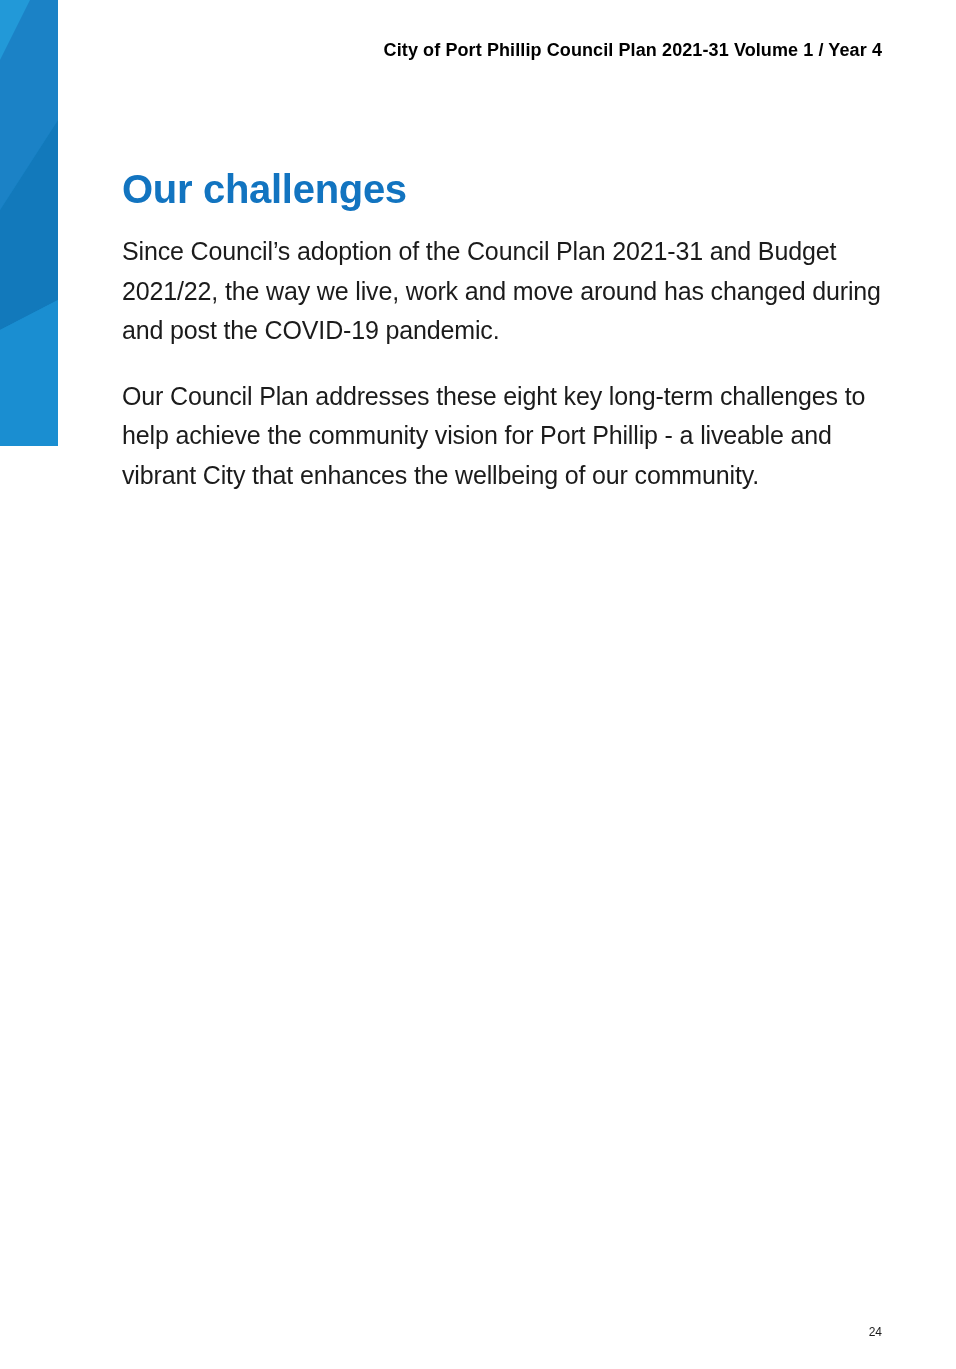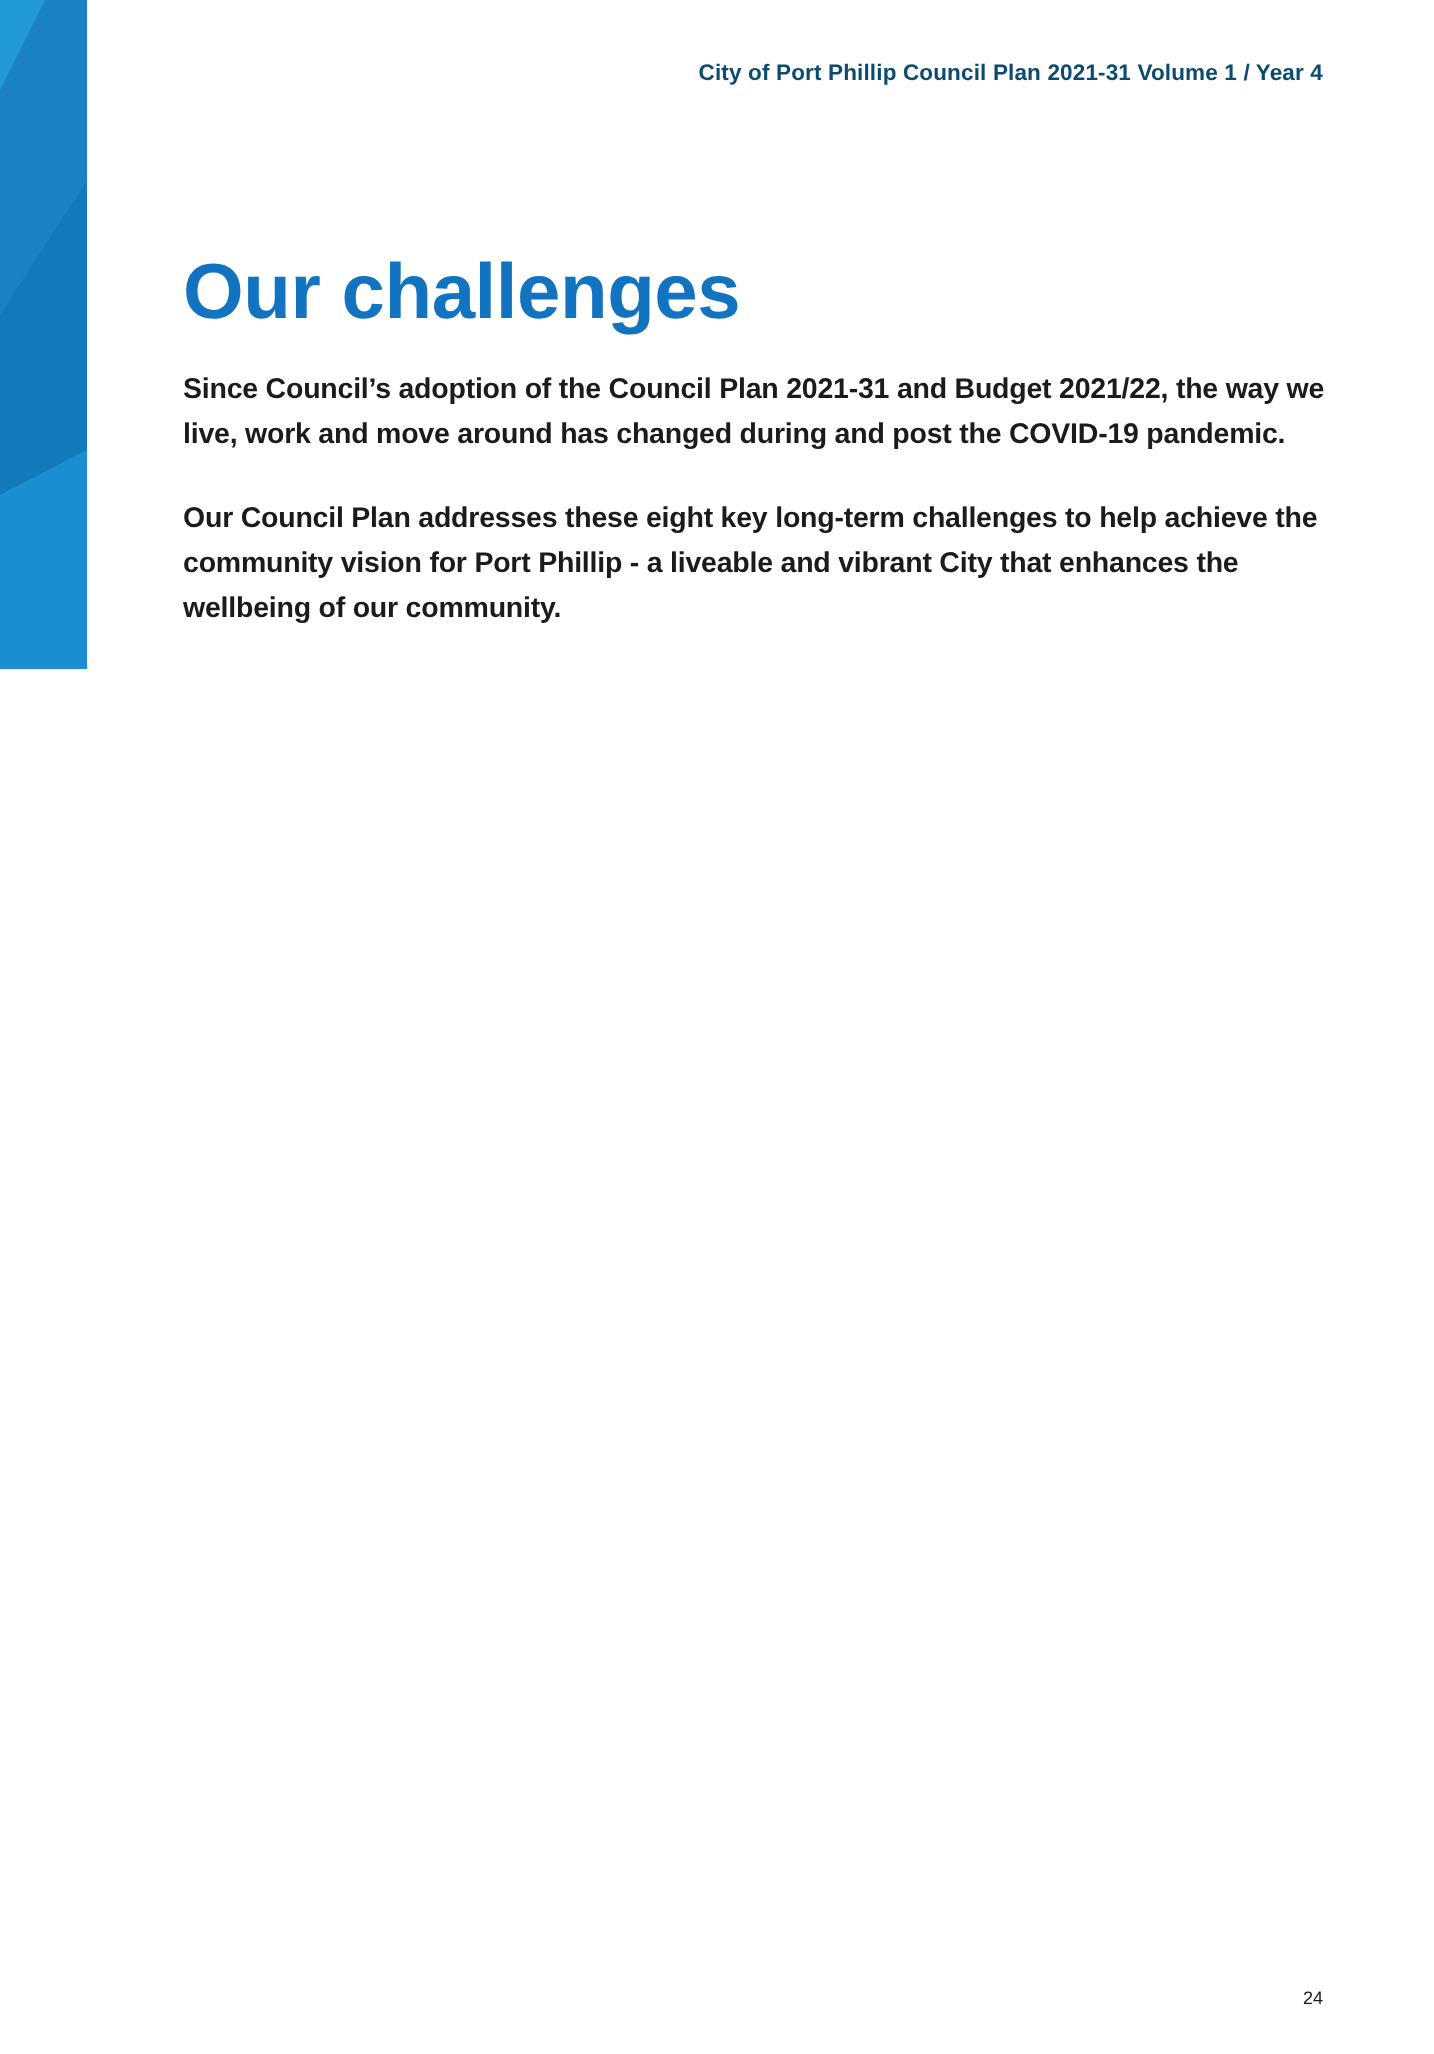--- a/index.html
+++ b/index.html
@@ -26,51 +26,51 @@
   }
   .corner-graphic svg {
     display: block;
   }
 
   
   .page-header {
     position: absolute;
     top: 40px;
     right: 74px;
-    font-size: 15px;
+    font-size: 18px;
     font-weight: bold;
-    color: #0c4a6e;
+    color: #000000;
     letter-spacing: 0.1px;
     white-space: nowrap;
   }
 
   
   .content {
     position: absolute;
     left: 122px;
     top: 168px;
     width: 770px;
   }
 
   h1.page-title {
     margin: 0 0 22px 0;
-    font-size: 52px;
+    font-size: 40px;
     line-height: 1.05;
     font-weight: bold;
     color: #1274c0;
     letter-spacing: -0.3px;
   }
 
   .body-copy p {
     margin: 0 0 26px 0;
-    font-size: 19px;
+    font-size: 25px;
     line-height: 1.58;
     color: #1b1b1b;
     letter-spacing: -0.15px;
-    font-weight: 700;
+    font-weight: 400;
   }
   .body-copy p:last-child {
     margin-bottom: 0;
   }
 
   
   .folio {
     position: absolute;
     right: 74px;
     bottom: 30px;

